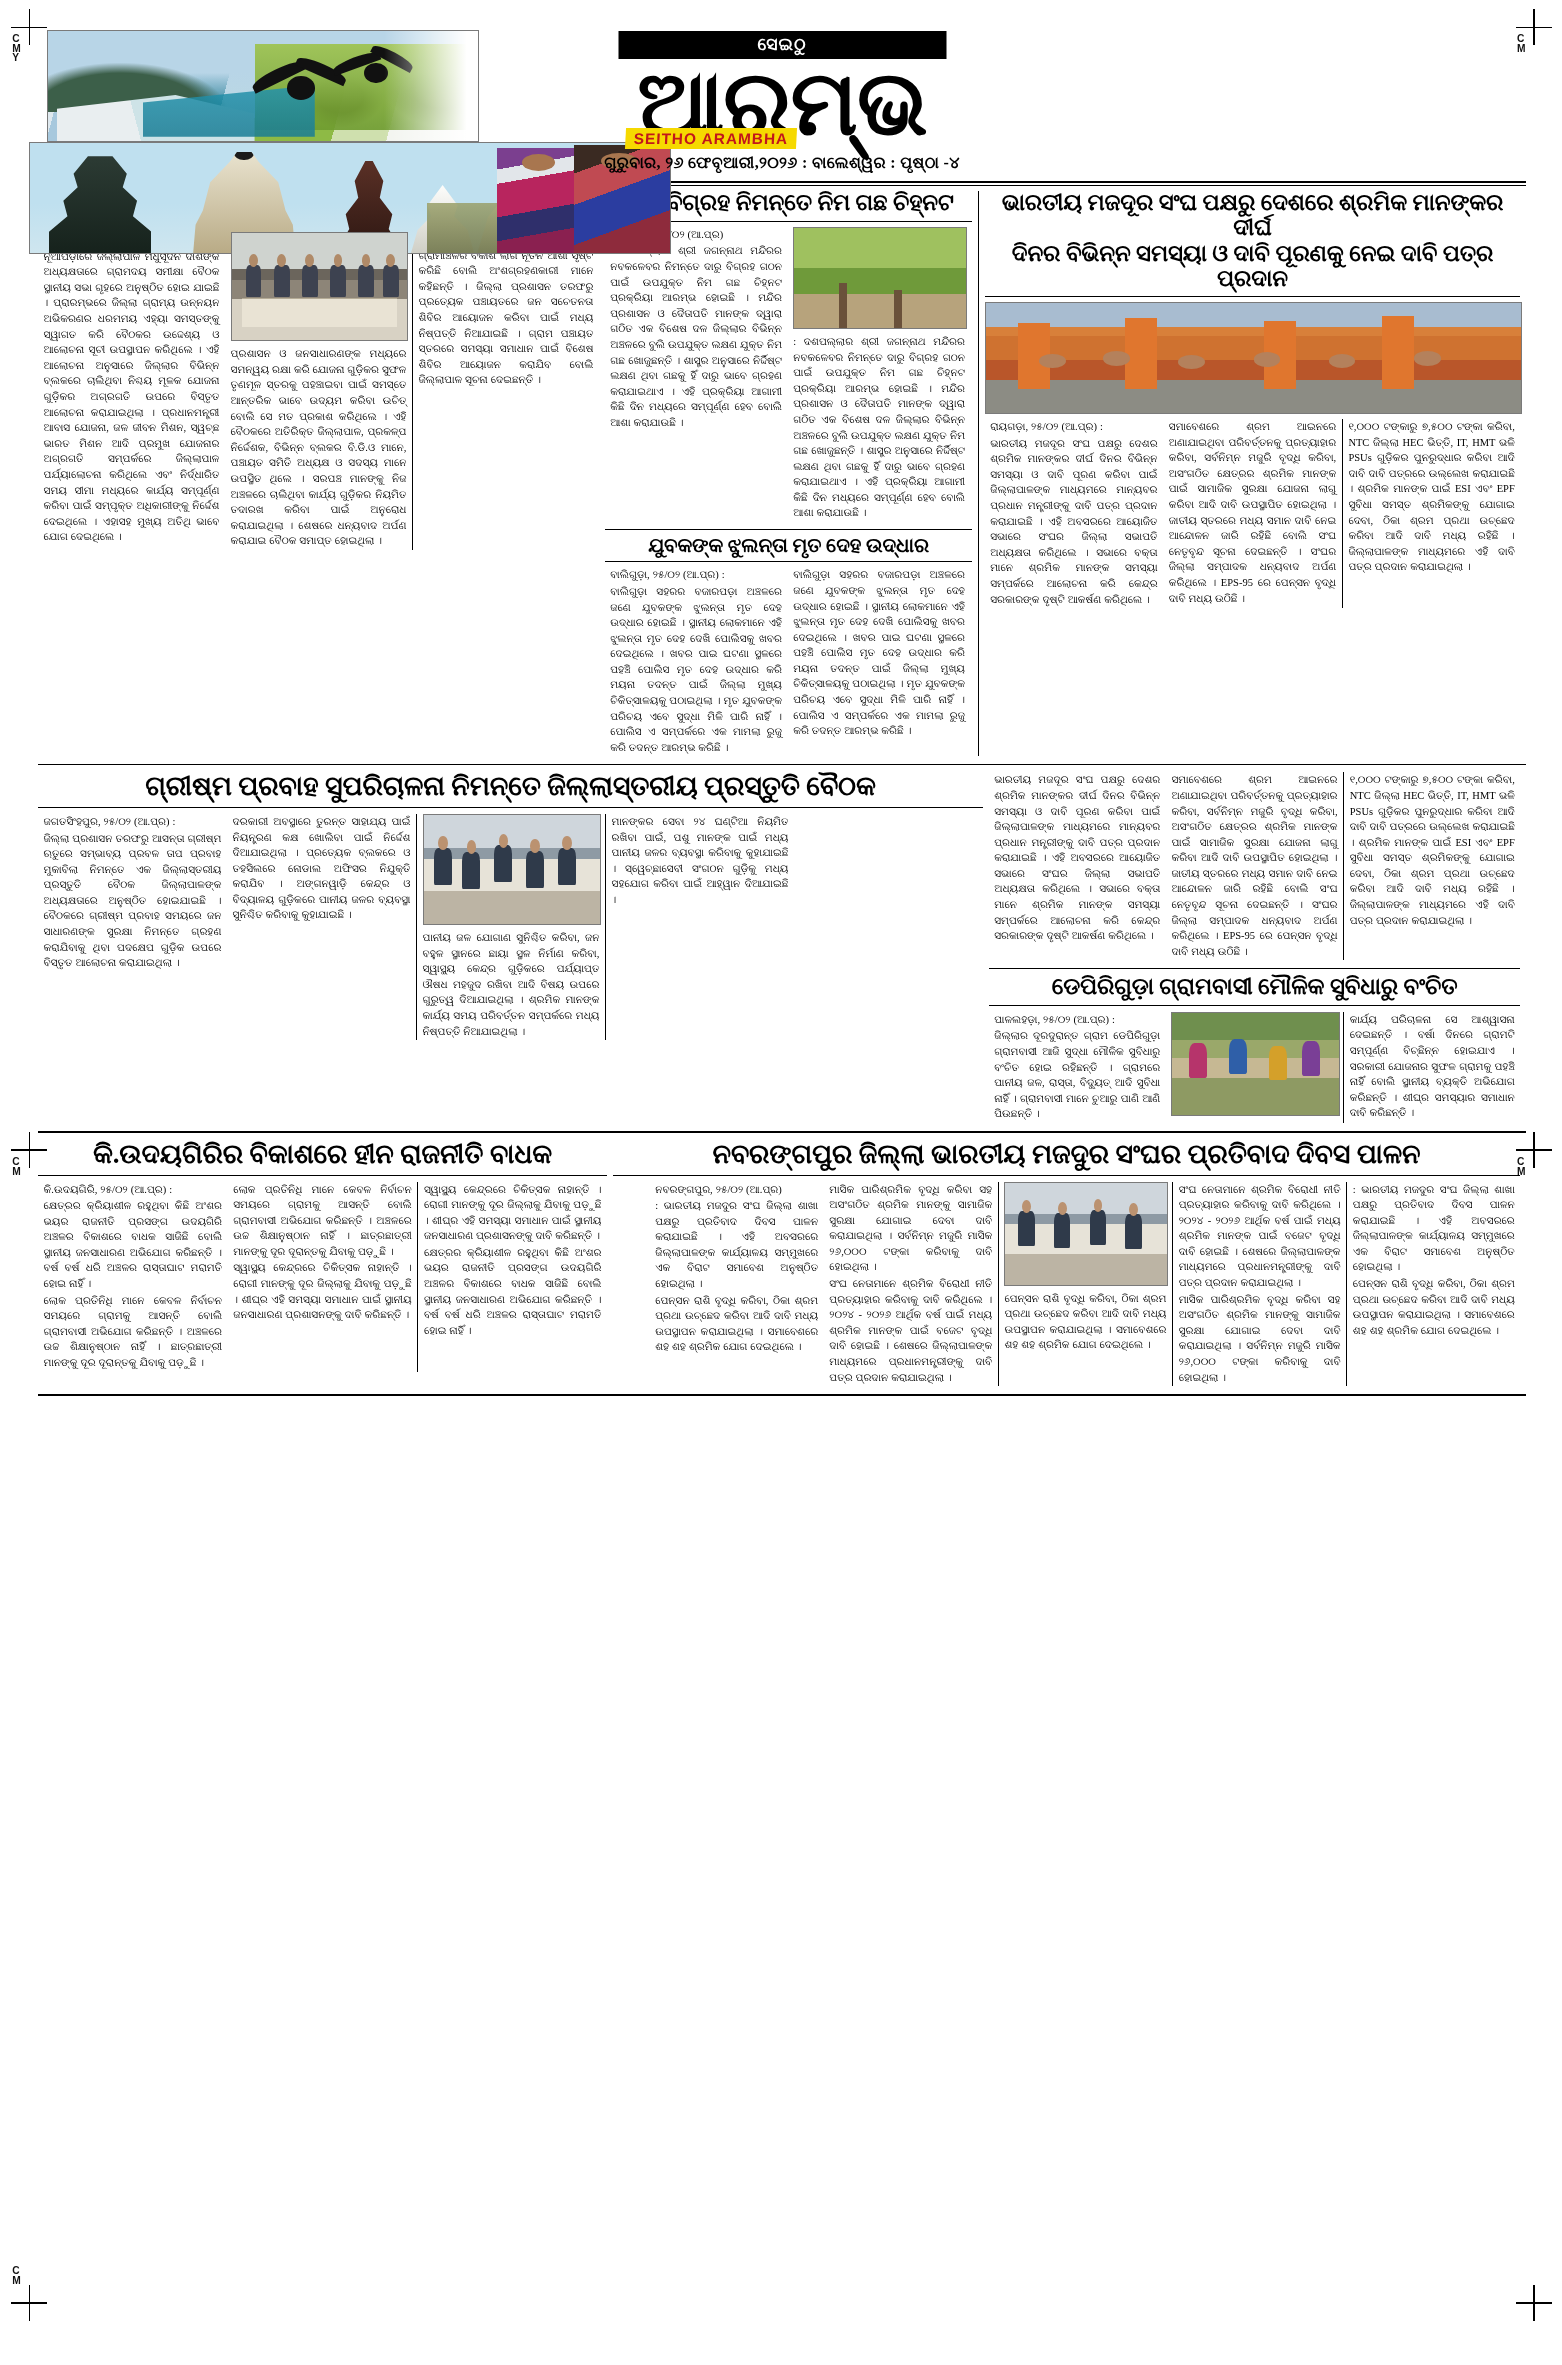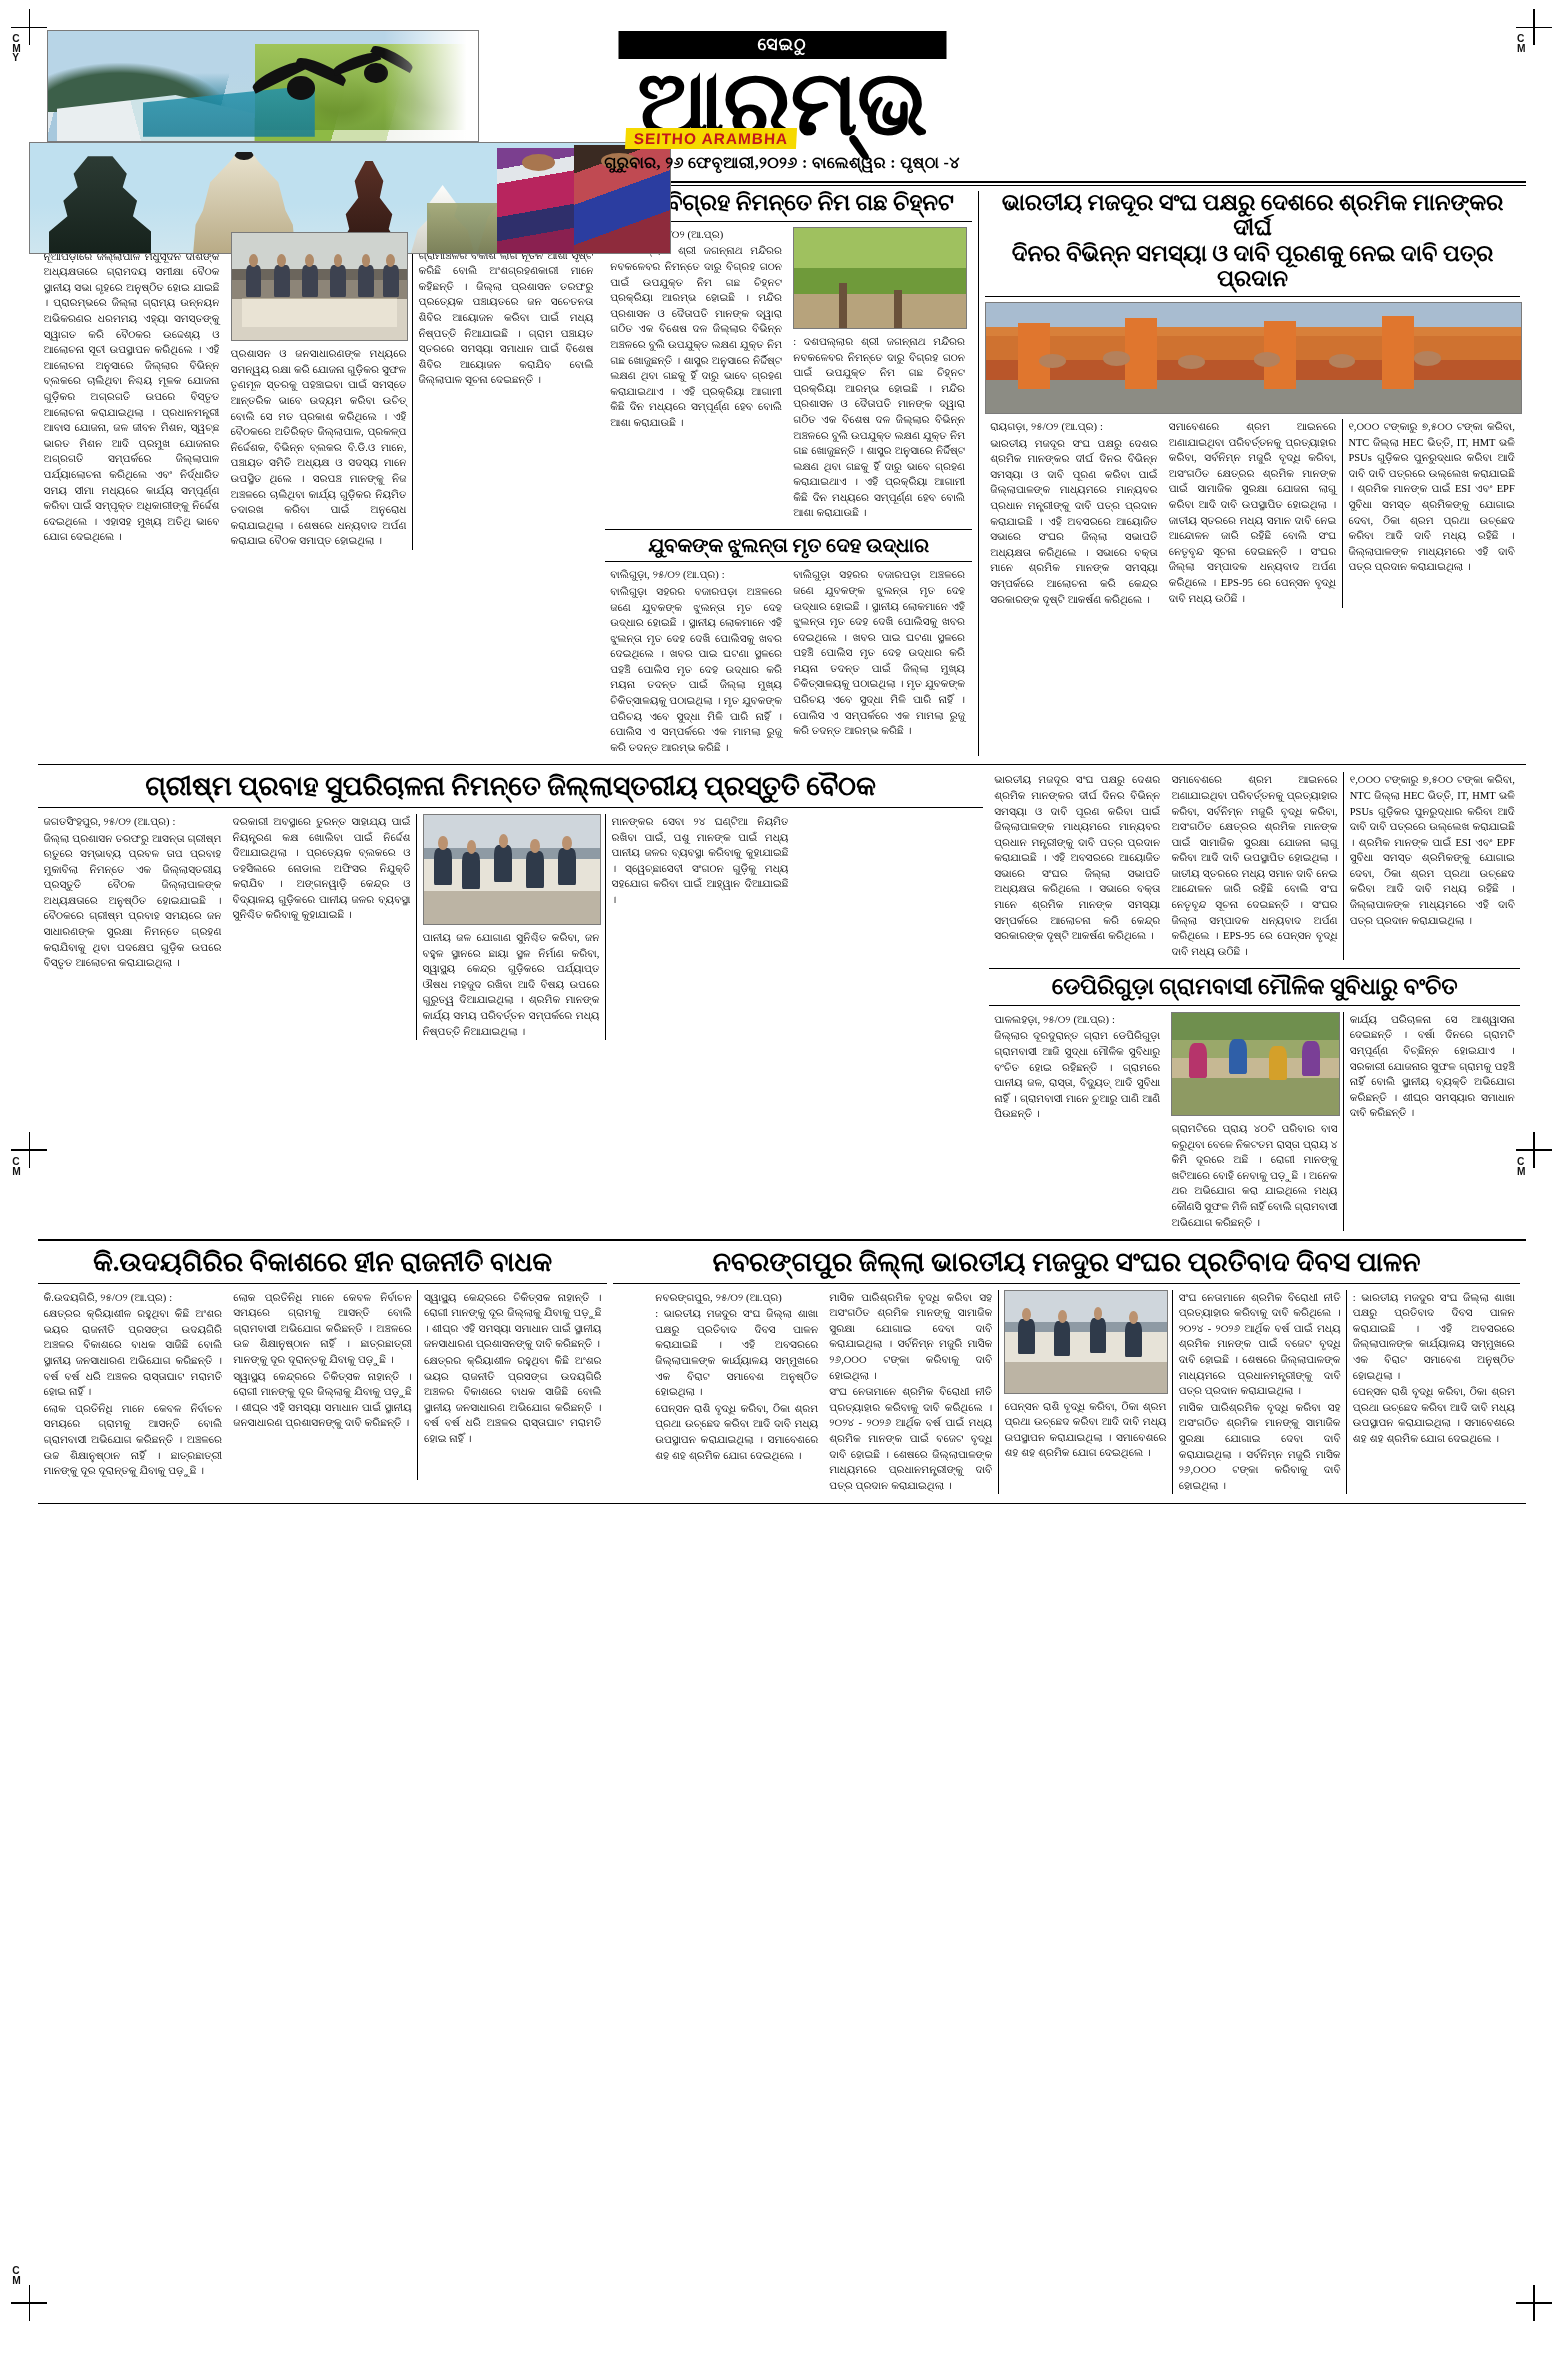--- a/index.html
+++ b/index.html
@@ -399,23 +399,20 @@
               <p>ଜିଲ୍ଲାର ଦୂରଦୁରାନ୍ତ ଗ୍ରାମ ଡେପିରିଗୁଡ଼ା ଗ୍ରାମବାସୀ ଆଜି ସୁଦ୍ଧା ମୌଳିକ ସୁବିଧାରୁ ବଂଚିତ ହୋଇ ରହିଛନ୍ତି । ଗ୍ରାମରେ ପାନୀୟ ଜଳ, ରାସ୍ତା, ବିଦ୍ୟୁତ୍ ଆଦି ସୁବିଧା ନାହିଁ । ଗ୍ରାମବାସୀ ମାନେ ଚୁଆରୁ ପାଣି ଆଣି ପିଉଛନ୍ତି ।</p>
             </div>
           </div>
           <div class="col" style="width:180px;">
             <div class="photo ph-field" style="width:100%;height:102px;margin:0 0 5.1px;">
               <div class="w" style="left:10%;top:30%;background:#b6346b;"></div>
               <div class="w" style="left:34%;top:26%;background:#2f5fa8;"></div>
               <div class="w" style="left:58%;top:32%;background:#d4a02a;"></div>
               <div class="w" style="left:78%;top:28%;background:#7a3f96;"></div>
             </div>
-            <div class="body">
-              <p>ଗ୍ରାମଟିରେ ପ୍ରାୟ ୪୦ଟି ପରିବାର ବାସ କରୁଥିବା ବେଳେ ନିକଟତମ ରାସ୍ତା ପ୍ରାୟ ୪ କିମି ଦୂରରେ ଅଛି । ରୋଗୀ ମାନଙ୍କୁ ଖଟିଆରେ ବୋହି ନେବାକୁ ପଡ଼ୁଛି । ଅନେକ ଥର ଅଭିଯୋଗ କରା ଯାଇଥିଲେ ମଧ୍ୟ କୌଣସି ସୁଫଳ ମିଳି ନାହିଁ ବୋଲି ଗ୍ରାମବାସୀ ଅଭିଯୋଗ କରିଛନ୍ତି ।</p>
-            </div>
           </div>
           <div class="col" style="width:180px;">
             <div class="body">
               <p>କାର୍ଯ୍ୟ ପରିଚାଳନା ସେ ଆଶ୍ୱାସନା ଦେଇଛନ୍ତି । ବର୍ଷା ଦିନରେ ଗ୍ରାମଟି ସମ୍ପୂର୍ଣ୍ଣ ବିଚ୍ଛିନ୍ନ ହୋଇଯାଏ । ସରକାରୀ ଯୋଜନାର ସୁଫଳ ଗ୍ରାମକୁ ପହଞ୍ଚି ନାହିଁ ବୋଲି ସ୍ଥାନୀୟ ବ୍ୟକ୍ତି ଅଭିଯୋଗ କରିଛନ୍ତି । ଶୀଘ୍ର ସମସ୍ୟାର ସମାଧାନ ଦାବି କରିଛନ୍ତି ।</p>
             </div>
           </div>
         </div>
       </div>
     </div>
   </div>

